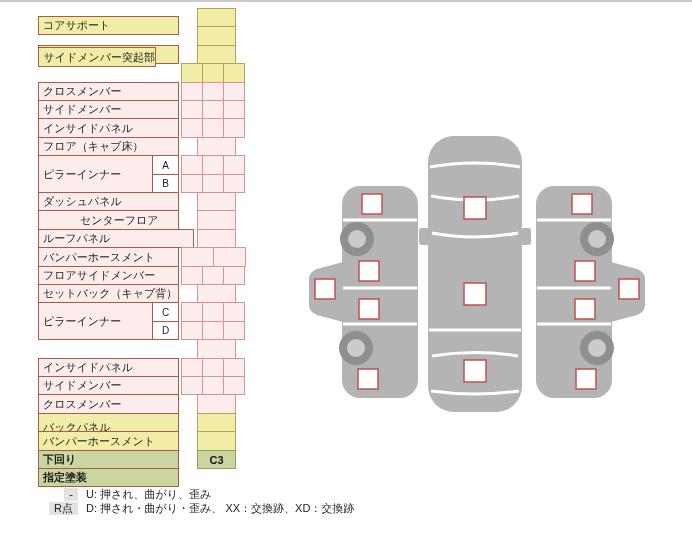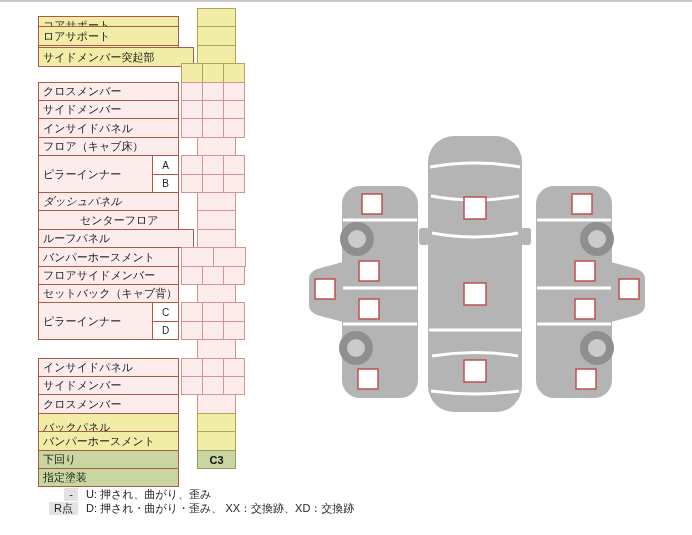--- a/index.html
+++ b/index.html
@@ -12,21 +12,21 @@
   .topbar{position:absolute;top:0;left:0;width:692px;height:2px;background:var(--topBar,#c9c9c9);}
   #sheet{position:absolute;top:0;left:0;width:300px;height:535px;}
   .labelbox{
     position:absolute;box-sizing:border-box;
     border:1px solid var(--labelBorder,#a85c48);
     font-size:11px;line-height:1;display:flex;align-items:center;
     padding-left:4px;white-space:nowrap;overflow:hidden;
   }
   .c-yellow{background:var(--yellow,#f1eca6);}
   .c-pink{background:var(--pink,#fdecec);}
-  .c-green{background:var(--green,#c9d69f);}
+  .c-green{background:var(--green,#c9d69f);font-weight:bold;}
   .subbox{
     position:absolute;box-sizing:border-box;background:#ffffff;
     border:1px solid var(--labelBorder,#a85c48);
     font-size:10px;display:flex;align-items:center;justify-content:center;
   }
   .cell{
     position:absolute;box-sizing:border-box;border:1px solid;
     display:flex;align-items:center;justify-content:center;
   }
   .cell.b-yellow{background:var(--yellow,#f1eca6);border-color:var(--cellBorderYellow,#b5a256);}
@@ -50,29 +50,26 @@
 </head>
 <body>
 
 <div class="topbar"></div>
 
 <div id="sheet">
     <div class="labelbox c-yellow" style="top: 8px; left: 38px; width: 141px; height: 19px; margin-top: 8px;">
       <span>コアサポート</span>
     </div>
     <div class="cell b-yellow" style="top: 8px; left: 197px; width: 39px; height: 19px;"></div>
-    <div class="labelbox c-yellow" style="top: 26px; left: 38px; width: 141px; height: 20px;">
-      <span>ロアサポート</span>
-    </div>
     <div class="cell b-yellow" style="top: 26px; left: 197px; width: 39px; height: 20px;"></div>
     <div class="labelbox c-yellow" style="top: 45px; left: 38px; width: 141px; height: 19px;">
       <span>バンパーホースメント</span>
     </div>
     <div class="cell b-yellow" style="top: 45px; left: 197px; width: 39px; height: 19px;"></div>
-    <div class="labelbox c-yellow" style="top: 47px; left: 38px; width: 156px; height: 20px;">
+    <div class="labelbox c-yellow" style="top: 47px; left: 38px; width: 118px; height: 20px; justify-content: flex-end;">
       <span>サイドメンバー突起部</span>
     </div>
     <div class="cell b-yellow" style="top: 63px; left: 181px; width: 22px; height: 20px;"></div>
     <div class="cell b-yellow" style="top: 63px; left: 202px; width: 22px; height: 20px;"></div>
     <div class="cell b-yellow" style="top: 63px; left: 223px; width: 22px; height: 20px;"></div>
     <div class="labelbox c-pink" style="top: 82px; left: 38px; width: 141px; height: 19px;">
       <span>クロスメンバー</span>
     </div>
     <div class="cell b-pink" style="top: 82px; left: 181px; width: 22px; height: 19px;"></div>
     <div class="cell b-pink" style="top: 82px; left: 202px; width: 22px; height: 19px;"></div>
@@ -101,21 +98,21 @@
     </div>
     <div class="cell b-pink" style="top: 155px; left: 181px; width: 22px; height: 20px;"></div>
     <div class="cell b-pink" style="top: 155px; left: 202px; width: 22px; height: 20px;"></div>
     <div class="cell b-pink" style="top: 155px; left: 223px; width: 22px; height: 20px;"></div>
     <div class="subbox" style="top: 174px; left: 152px; width: 27px; height: 19px;">
       <span>B</span>
     </div>
     <div class="cell b-pink" style="top: 174px; left: 181px; width: 22px; height: 19px;"></div>
     <div class="cell b-pink" style="top: 174px; left: 202px; width: 22px; height: 19px;"></div>
     <div class="cell b-pink" style="top: 174px; left: 223px; width: 22px; height: 19px;"></div>
-    <div class="labelbox c-pink" style="top: 192px; left: 38px; width: 141px; height: 19px; font-style: italic;">
+    <div class="labelbox c-pink" style="top: 192px; left: 38px; width: 141px; height: 19px;">
       <span>ダッシュパネル</span>
     </div>
     <div class="cell b-pink" style="top: 192px; left: 197px; width: 39px; height: 19px;"></div>
     <div class="labelbox c-pink" style="top: 210px; left: 38px; width: 141px; height: 20px; padding-left: 41px;">
       <span>センターフロア</span>
     </div>
     <div class="cell b-pink" style="top: 210px; left: 197px; width: 39px; height: 20px;"></div>
     <div class="labelbox c-pink" style="top: 229px; left: 38px; width: 156px; height: 19px;">
       <span>ルーフパネル</span>
     </div>

